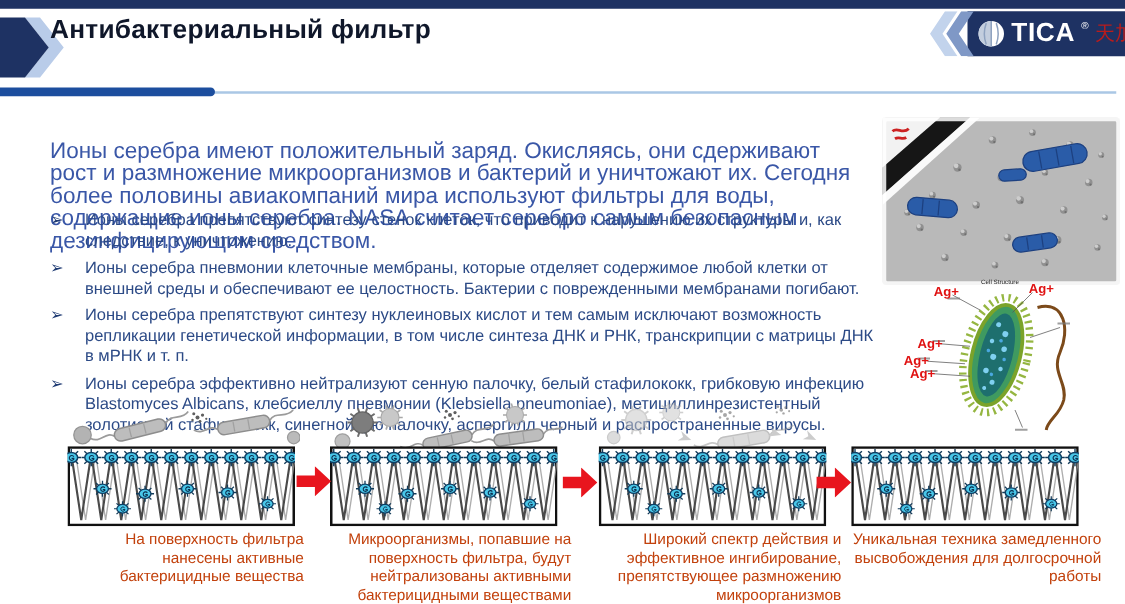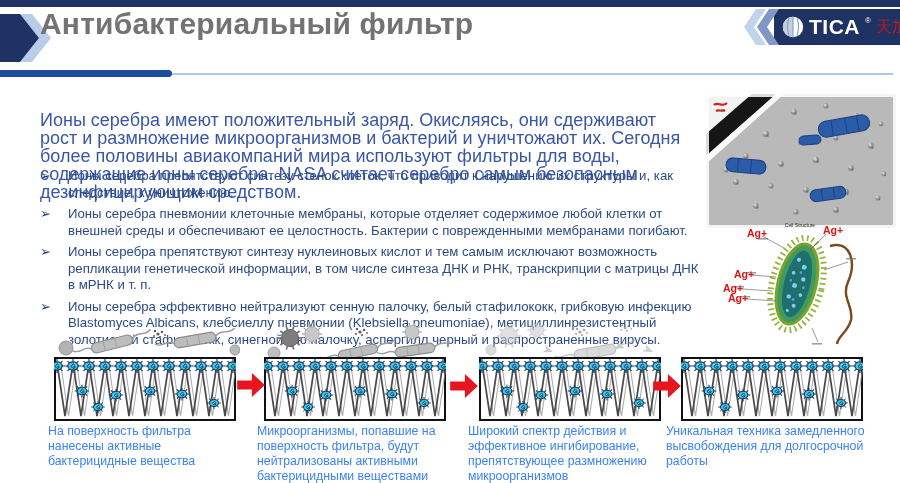--- a/index.html
+++ b/index.html
@@ -1,41 +1,41 @@
 <!DOCTYPE html>
 <html><head>
 <meta charset="utf-8">
 <style>
   html,body{margin:0;padding:0;background:#fff;}
   .slide{position:relative;width:900px;height:483px;background:#fff;overflow:hidden;
          font-family:"Liberation Sans",sans-serif;}
   .abs{position:absolute;}
   
   .topbar{left:0;top:0;width:900px;height:7px;background:#1e3263;}
-  .title{left:40px;top:11px;margin:0;font-size:30px;font-weight:bold;line-height:26px;
-         color:#737373;letter-spacing:.2px;}
+  .title{left:40px;top:11px;margin:0;font-size:21px;font-weight:bold;line-height:26px;
+         color:#0f172a;letter-spacing:.2px;}
   .divider-thick{left:0;top:70px;width:172px;height:7px;background:#1c4e9e;border-radius:0 4px 4px 0;}
   .divider-thin{left:172px;top:72.5px;width:721px;height:2px;background:#aac7e5;}
   .logo-band{left:740px;top:9px;width:172px;height:36px;}
   .band-bg{left:34px;top:0;width:138px;height:36px;background:#1e3263;}
   .logo-row{left:42px;top:0;height:36px;display:flex;align-items:center;gap:5px;}
   .logo-text{color:#fff;font-weight:bold;font-size:21px;letter-spacing:.5px;}
   .logo-reg{color:#fff;font-size:8px;vertical-align:super;position:relative;top:-7px;}
   .logo-cn{color:#b91c1c;font-size:16px;font-weight:normal;}
   
   .intro{left:40px;top:111px;width:657px;margin:0;font-size:18px;line-height:18px;color:#3a57a7;}
   .bullets{left:40px;top:168px;width:660px;margin:0;padding:0;list-style:none;}
   .bullets li{display:grid;grid-template-columns:28px 1fr;margin-bottom:5px;
               font-size:13.2px;line-height:16.5px;color:#2c4a86;}
   .marker{color:#1f3b73;font-size:13px;}
   
   .photo{left:706px;top:94px;width:190px;height:134px;}
   .cellfig{left:700px;top:220px;width:200px;height:130px;}
   
-  .cap{margin:0;font-size:12.3px;line-height:15px;color:#3b82f6;text-align:left;}
+  .cap{margin:0;font-size:12.3px;line-height:15px;color:#c2410c;text-align:right;}
   svg{display:block;}
   .defs{position:absolute;width:0;height:0;}
 </style>
 </head>
 <body>
 
 <svg class="defs" aria-hidden="true">
   <defs>
     <g id="agent">
       <g stroke="#123a58" stroke-width="1.2">

